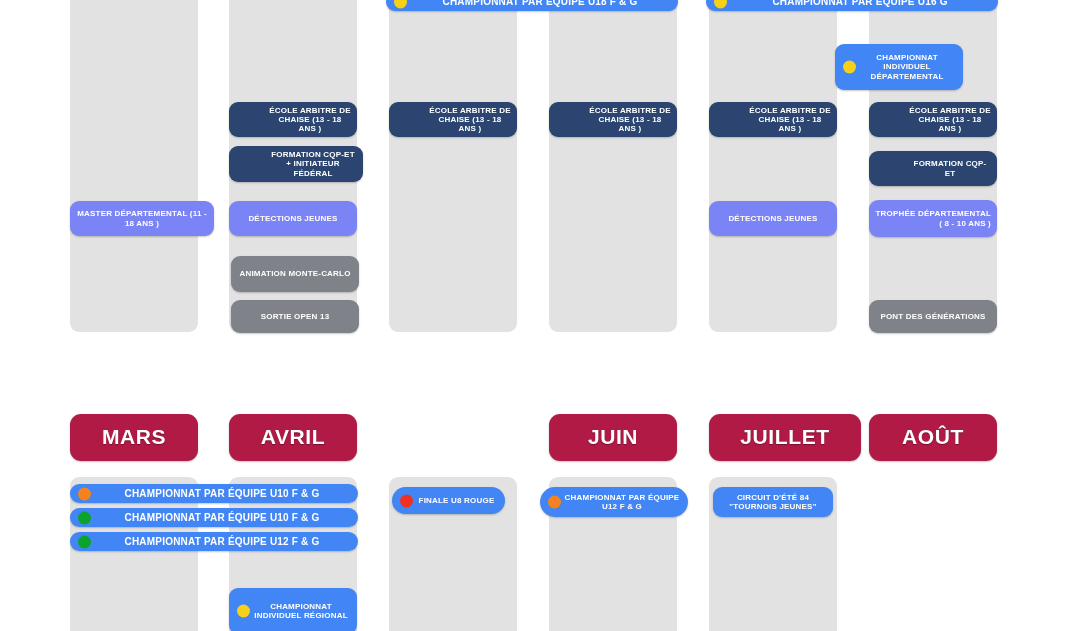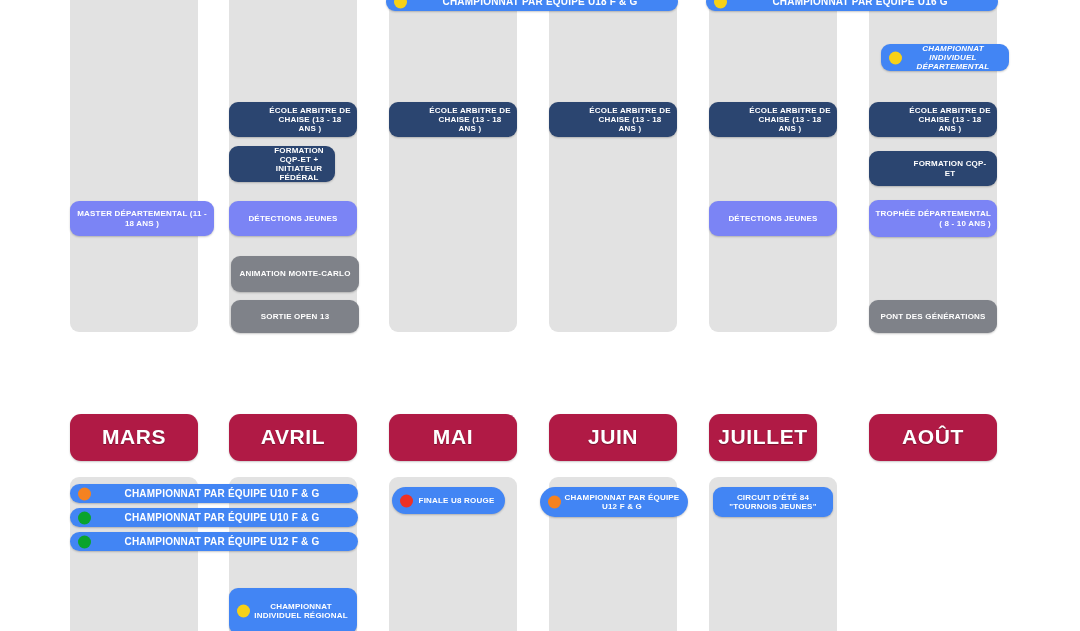--- a/index.html
+++ b/index.html
@@ -107,21 +107,21 @@
     <span class="label">CHAMPIONNAT PAR ÉQUIPE U16 G</span>
   </div>
 
   <div class="pill peri t8" style="left:70px; top:201px; width:144px; height:35px;">
     <span class="label">MASTER DÉPARTEMENTAL (11 - 18 ANS )</span>
   </div>
 
   <div class="pill navy t8" style="left:229px; top:102px; width:128px; height:35px;">
     <span class="label">ÉCOLE ARBITRE DE CHAISE (13 - 18 ANS )</span>
   </div>
-  <div class="pill navy t8" style="left:229px; top:146px; width:106px; height:36px;">
+  <div class="pill navy t8" style="left:229px; top:146px; width:134px; height:36px;">
     <span class="label">FORMATION CQP-ET + INITIATEUR FÉDÉRAL</span>
   </div>
   <div class="pill peri t8" style="left:229px; top:201px; width:128px; height:35px;">
     <span class="label">DÉTECTIONS JEUNES</span>
   </div>
   <div class="pill grey t8" style="left:231px; top:256px; width:128px; height:36px;">
     <span class="label">ANIMATION MONTE-CARLO</span>
   </div>
   <div class="pill grey t8" style="left:231px; top:300px; width:128px; height:33px;">
     <span class="label">SORTIE OPEN 13</span>
@@ -135,21 +135,21 @@
     <span class="label">ÉCOLE ARBITRE DE CHAISE (13 - 18 ANS )</span>
   </div>
 
   <div class="pill navy t8" style="left:709px; top:102px; width:128px; height:35px;">
     <span class="label">ÉCOLE ARBITRE DE CHAISE (13 - 18 ANS )</span>
   </div>
   <div class="pill peri t8" style="left:709px; top:201px; width:128px; height:35px;">
     <span class="label">DÉTECTIONS JEUNES</span>
   </div>
 
-  <div class="pill blue has-dot t8" style="left:881px; top:44px; width:128px; height:27px;font-style:italic;">
+  <div class="pill blue has-dot t8" style="left:835px; top:44px; width:128px; height:46px;">
     <span class="dot yellow"></span>
     <span class="label">CHAMPIONNAT INDIVIDUEL DÉPARTEMENTAL</span>
   </div>
   <div class="pill navy t8" style="left:869px; top:102px; width:128px; height:35px;">
     <span class="label">ÉCOLE ARBITRE DE CHAISE (13 - 18 ANS )</span>
   </div>
   <div class="pill navy t8" style="left:869px; top:151px; width:128px; height:35px;">
     <span class="label">FORMATION CQP-ET</span>
   </div>
   <div class="pill peri t8" style="left:869px; top:200px; width:128px; height:37px;text-align:right;">
@@ -158,27 +158,24 @@
   <div class="pill grey t8" style="left:869px; top:300px; width:128px; height:33px;">
     <span class="label">PONT DES GÉNÉRATIONS</span>
   </div>
 
   <div class="pill maroon month" style="left:70px; top:414px; width:128px; height:47px;">
     <span class="label">MARS</span>
   </div>
   <div class="pill maroon month" style="left:229px; top:414px; width:128px; height:47px;">
     <span class="label">AVRIL</span>
   </div>
-  <div class="pill maroon month" style="left:389px; top:414px; width:128px; height:47px;">
-    <span class="label">MAI</span>
-  </div>
   <div class="pill maroon month" style="left:549px; top:414px; width:128px; height:47px;">
     <span class="label">JUIN</span>
   </div>
-  <div class="pill maroon month" style="left:709px; top:414px; width:108px; height:47px;">
+  <div class="pill maroon month" style="left:709px; top:414px; width:152px; height:47px;">
     <span class="label">JUILLET</span>
   </div>
   <div class="pill maroon month" style="left:869px; top:414px; width:128px; height:47px;">
     <span class="label">AOÛT</span>
   </div>
 
   <div class="track" style="left:70px;  top:477px; width:128px; height:200px;"></div>
   <div class="track" style="left:229px; top:477px; width:128px; height:200px;"></div>
   <div class="track" style="left:389px; top:477px; width:128px; height:200px;"></div>
   <div class="track" style="left:549px; top:477px; width:128px; height:200px;"></div>

